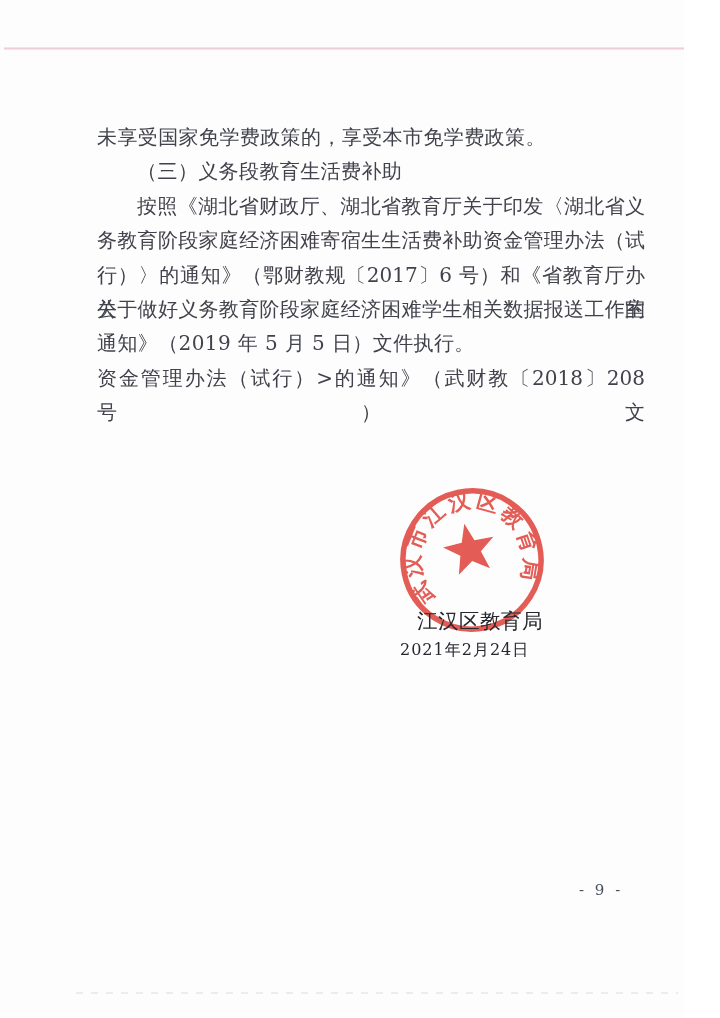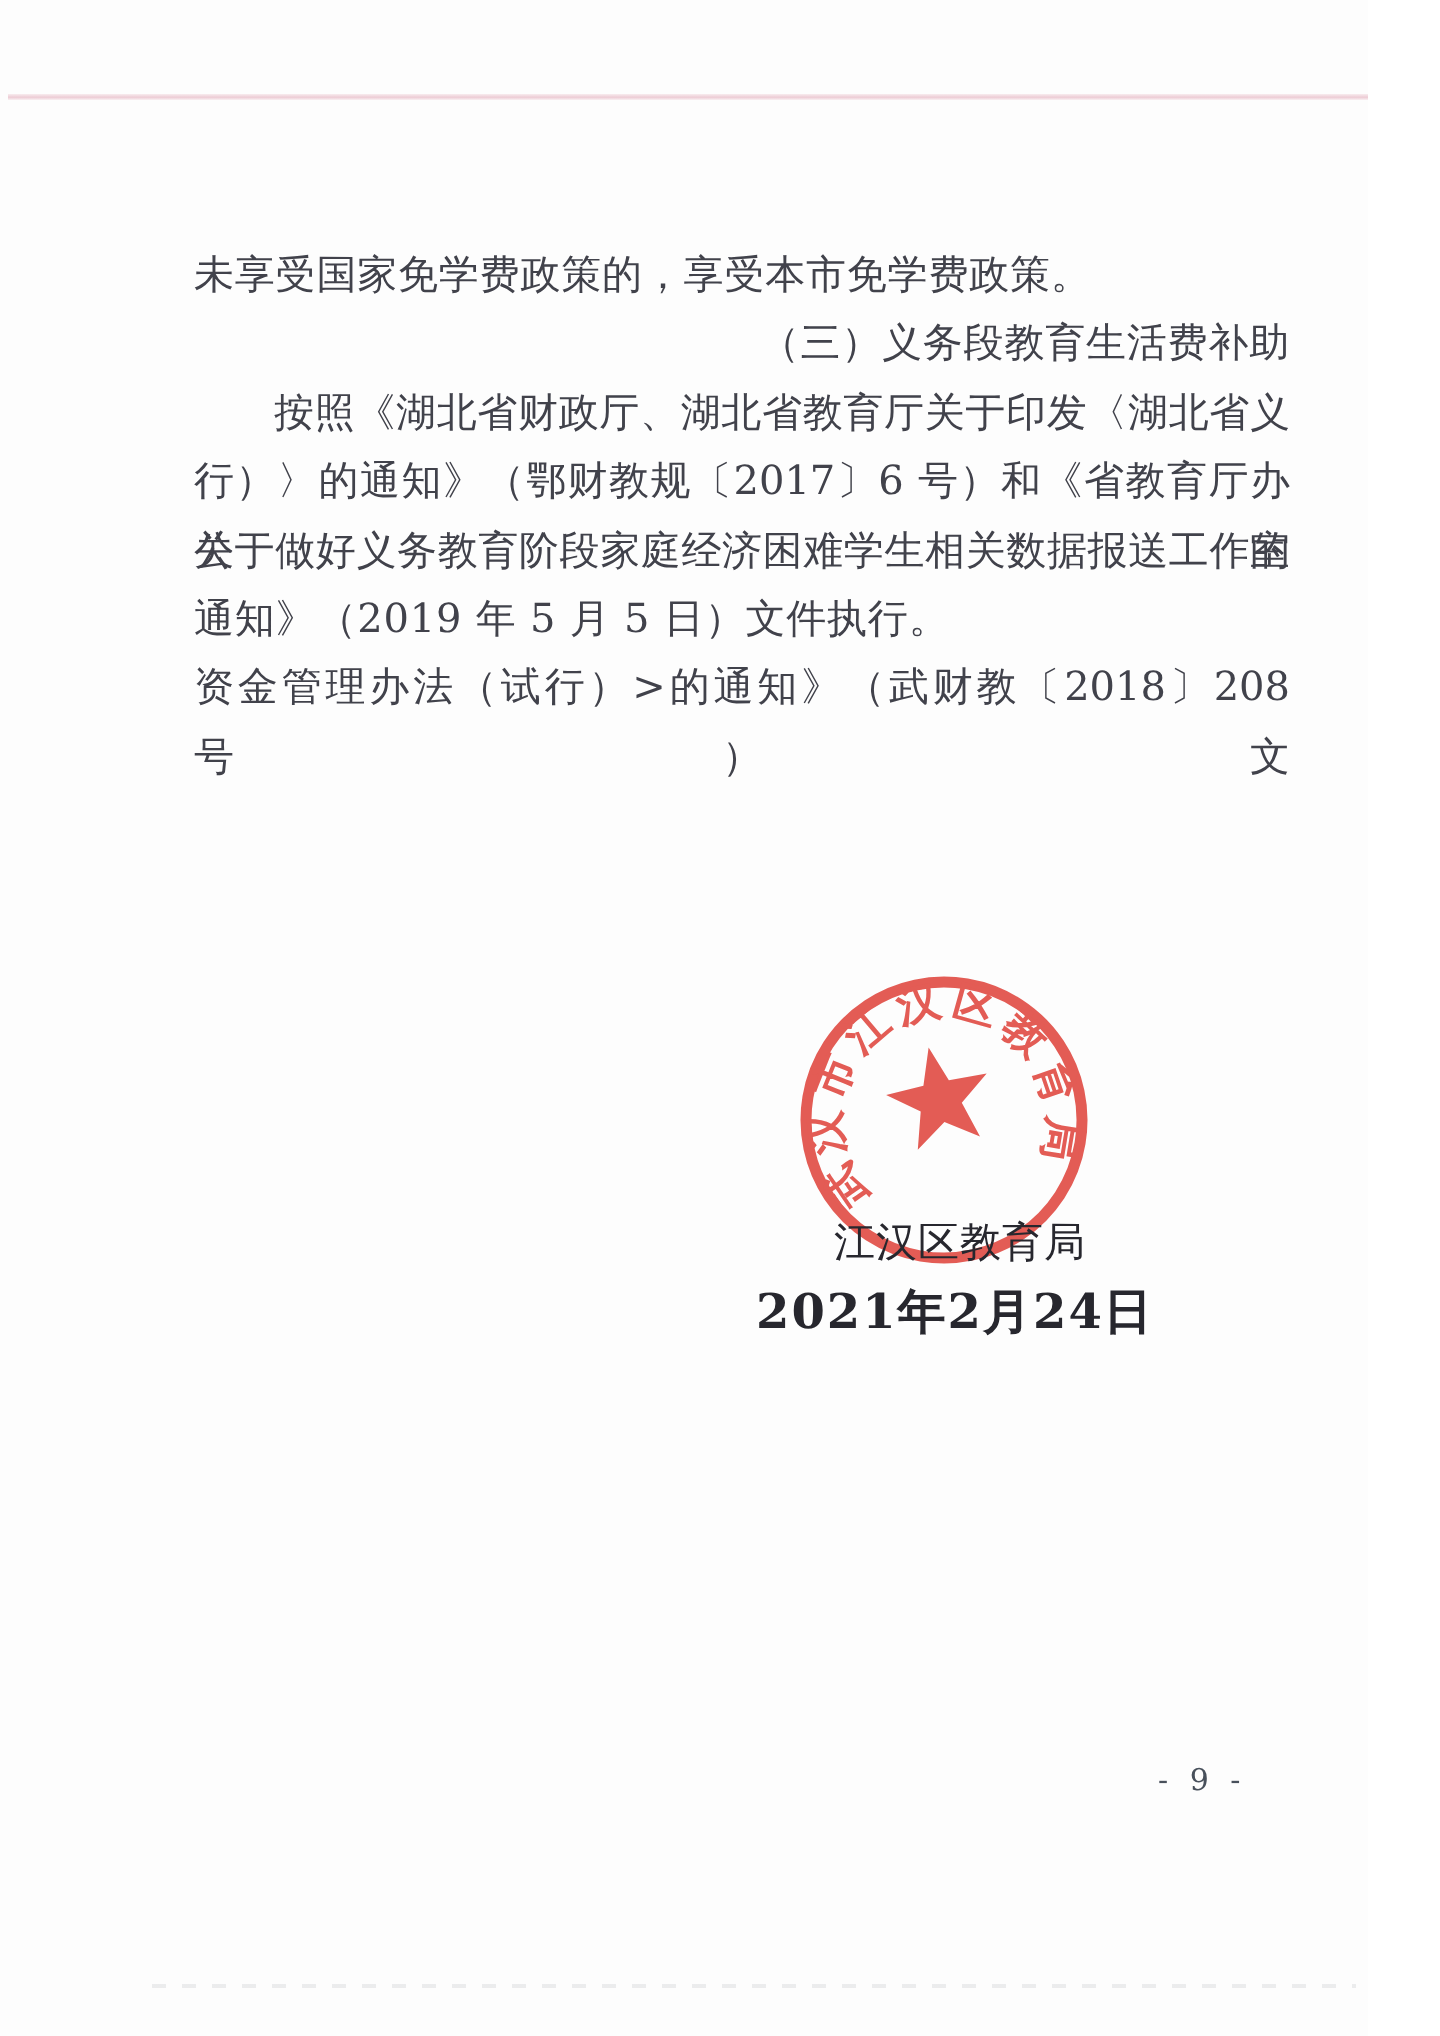--- a/index.html
+++ b/index.html
@@ -40,21 +40,21 @@
     font-size: 20px;
     color: #41424b;
     text-rendering: optimizeLegibility;
   }
   .line {
     height: 34.4px;
     line-height: 34.4px;
     white-space: nowrap;
     letter-spacing: 0.4px;
   }
-  .line.indent { padding-left: 40px; text-align: right; }
+  .line.indent { padding-left: 40px; }
   .line.fill {
     white-space: normal;
     letter-spacing: 0;
     text-align: justify;
     text-align-last: justify;
   }
 
   .seal-svg {
     position: absolute;
     left: 362px; top: 450px;
@@ -67,24 +67,23 @@
     z-index: 2;
     color: #27272e;
     margin-top: 36px;
   }
   .sig-agency {
     left: 417px; top: 571px;
     font-size: 20.5px;
     letter-spacing: 0.5px;
   }
   .sig-date {
-    left: 378px; top: 604px;
-    font-size: 24px;
+    left: 400px; top: 604px;
+    font-size: 16px;
     letter-spacing: 1px;
-    font-weight: bold;
   }
 
   .page-number {
     position: absolute;
     left: 579px; top: 881px;
     font-size: 15px;
     letter-spacing: 3px;
     color: #48505b;
   }
 </style>
@@ -92,20 +91,21 @@
 <body>
 
 <div class="page">
 
   <div class="scan-line-top"></div>
 
   <div class="doc-text">
     <div class="line">未享受国家免学费政策的，享受本市免学费政策。</div>
     <div class="line indent">（三）义务段教育生活费补助</div>
     <div class="line indent fill">按照《湖北省财政厅、湖北省教育厅关于印发〈湖北省义</div>
+    <div class="line fill">务教育阶段家庭经济困难寄宿生生活费补助资金管理办法（试</div>
     <div class="line fill">行）〉的通知》（鄂财教规〔2017〕6 号）和《省教育厅办公室</div>
     <div class="line fill">关于做好义务教育阶段家庭经济困难学生相关数据报送工作的</div>
     <div class="line">通知》（2019 年 5 月 5 日）文件执行。</div>
     <div class="line fill">资金管理办法（试行）&gt;的通知》（武财教〔2018〕208 号）文</div>
   </div>
 
   <svg class="seal-svg" width="220" height="220" viewBox="-110 -110 220 220">
     <defs>
       <path id="sealArc" d="M -43.1 29.1 A 52 52 0 1 1 43.1 29.1" fill="none"></path>
     </defs>

